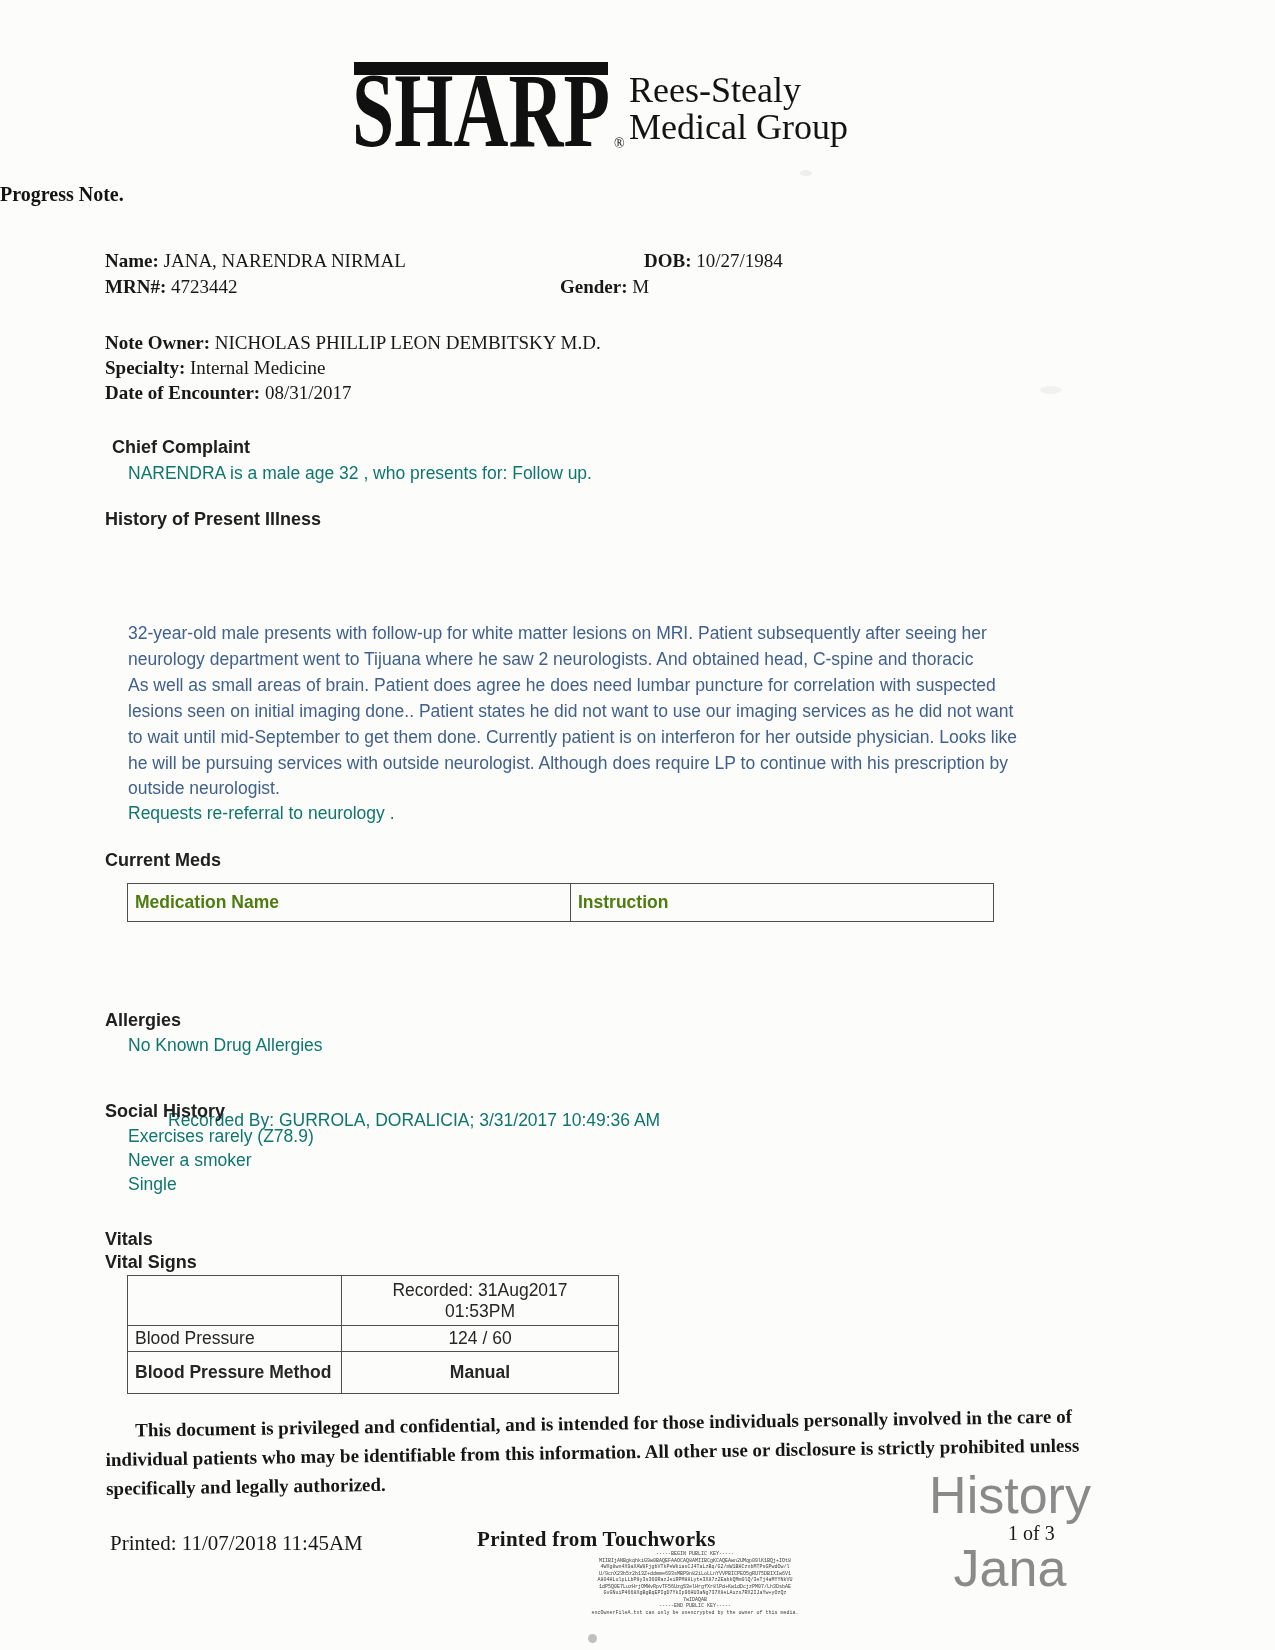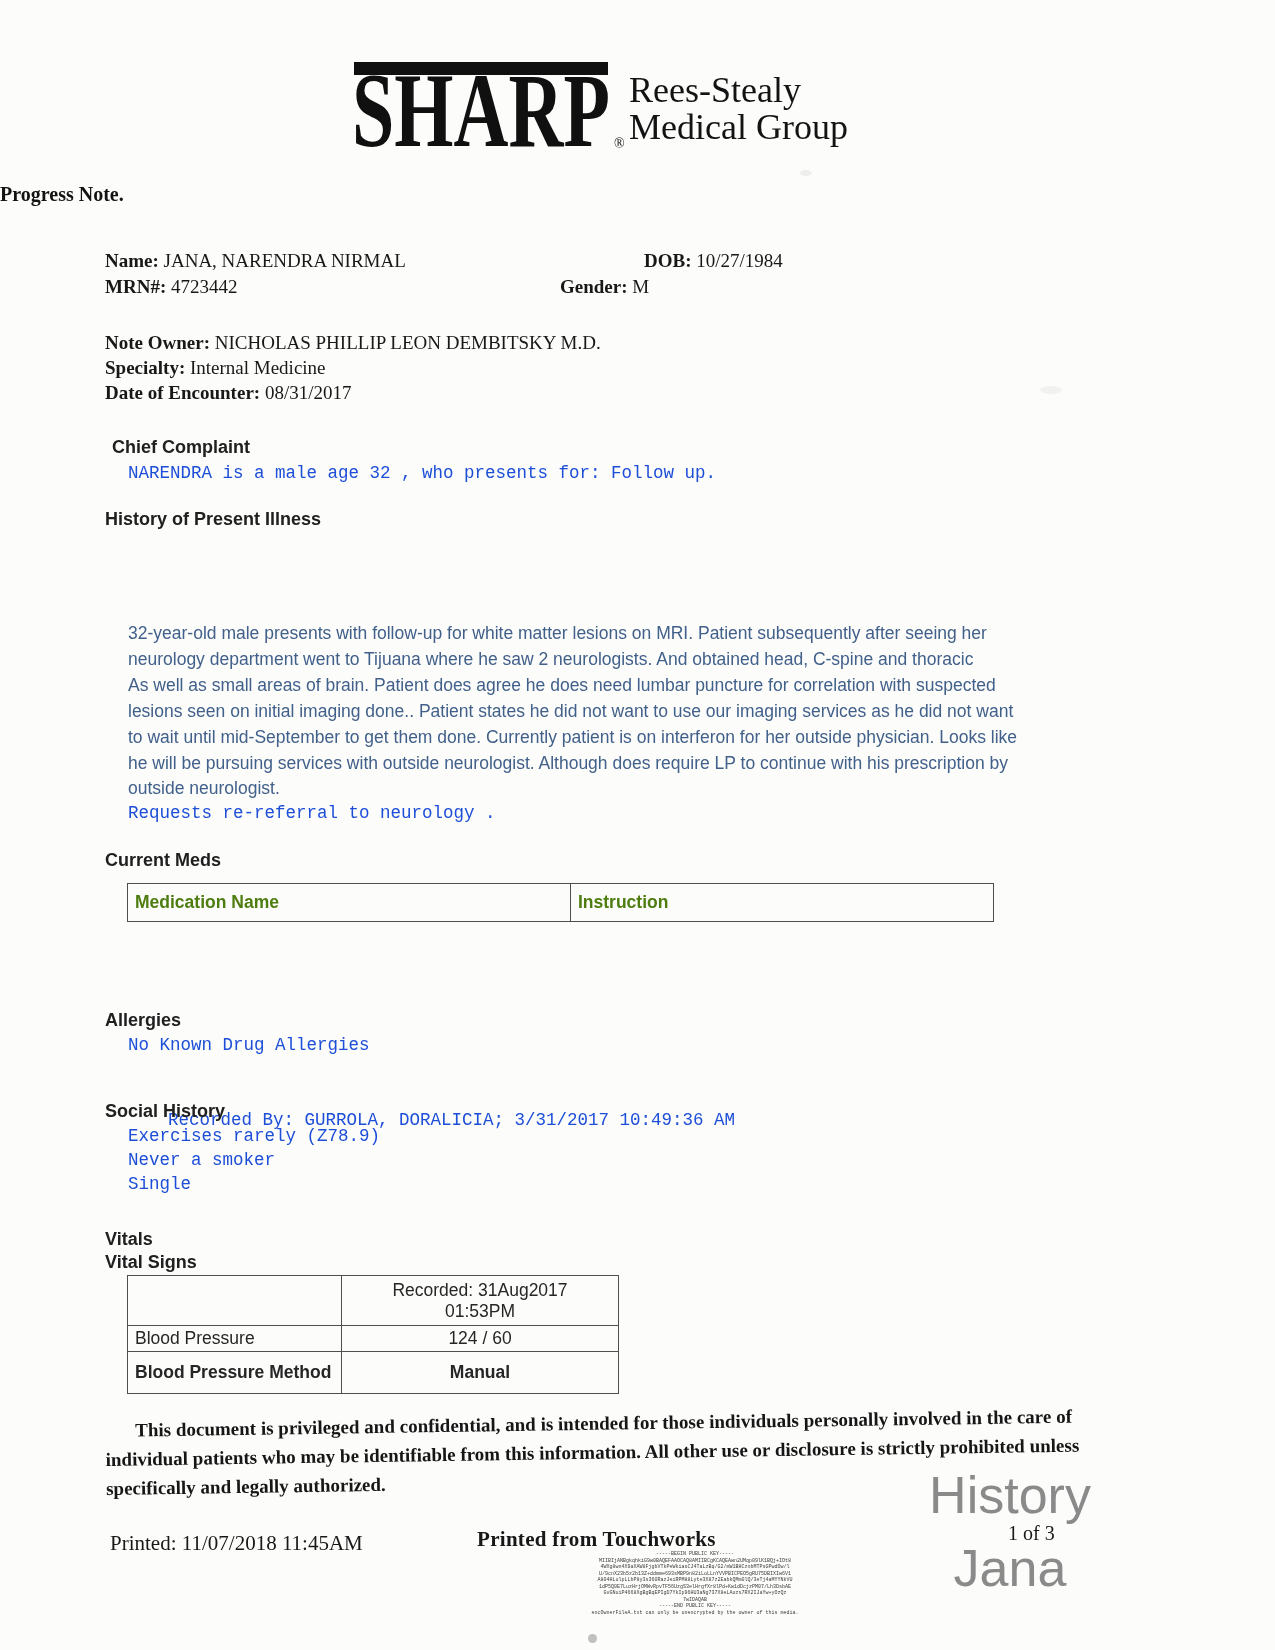--- a/index.html
+++ b/index.html
@@ -7,21 +7,21 @@
     position:relative; width:1275px; height:1650px;
     background:#fcfcfb; overflow:hidden;
     font-family:"Liberation Serif", serif;
     color:#1a1a1a;
   }
   .abs { position:absolute; }
   .serifline { font-size:19px; white-space:nowrap; color:#181818; }
   .serifline b { font-weight:bold; }
   .h-sans { font-family:"Liberation Sans", sans-serif; font-weight:bold; font-size:18px; color:#202020; white-space:nowrap; }
   .blue { color:#41608a; }
-  .bodyline { font-family:Liberation Mono, monospace; font-size:17.5px; white-space:nowrap; color:#1d4ed8; }
+  .bodyline { font-family:Liberation Sans, sans-serif; font-size:17.5px; white-space:nowrap; color:#0f766e; }
   .hpi-line { font-family:"Liberation Sans", sans-serif; font-size:17.5px; line-height:25.9px; white-space:nowrap; color:#41608a; }
   .doc-title { width:1245px; text-align:left; font-weight:bold; font-size:20px; color:#131313; }
   .brand { font-size:36px; line-height:37px; color:#131313; white-space:nowrap; }
   table.doc-table { border-collapse:collapse; table-layout:fixed; background:transparent; }
   table.doc-table th, table.doc-table td {
     border:1.6px solid #4e4e4e; padding:2px 7px; vertical-align:middle;
     font-family:"Liberation Sans", sans-serif; font-size:17.5px; color:#262626;
   }
   table.doc-table th { text-align:left; font-weight:bold; color:#4d7c0f; }
   .center { text-align:center; }

